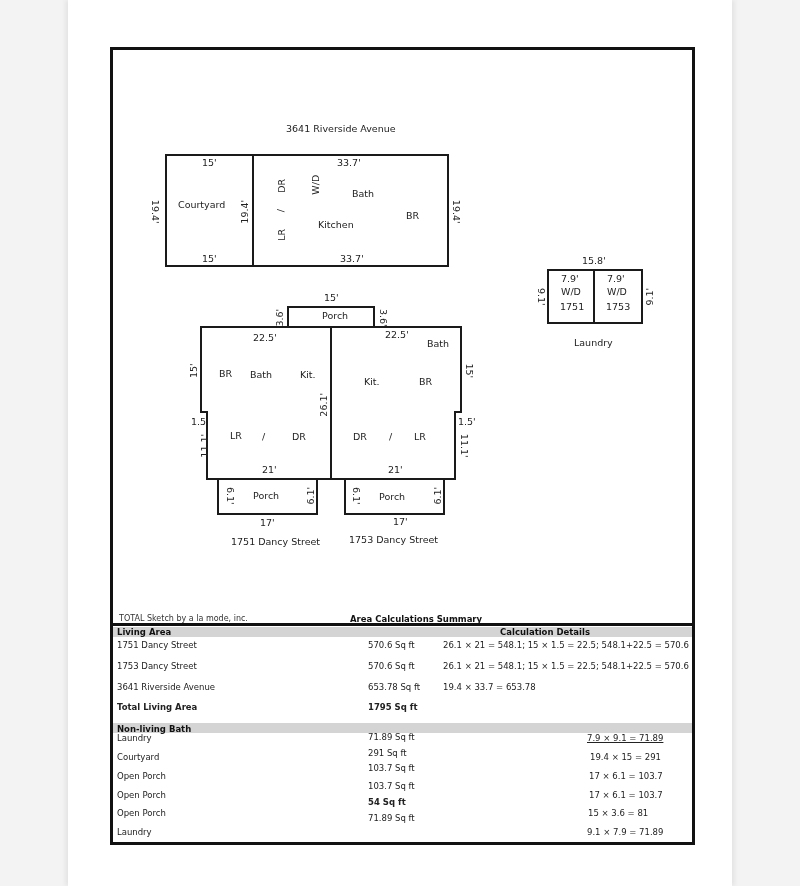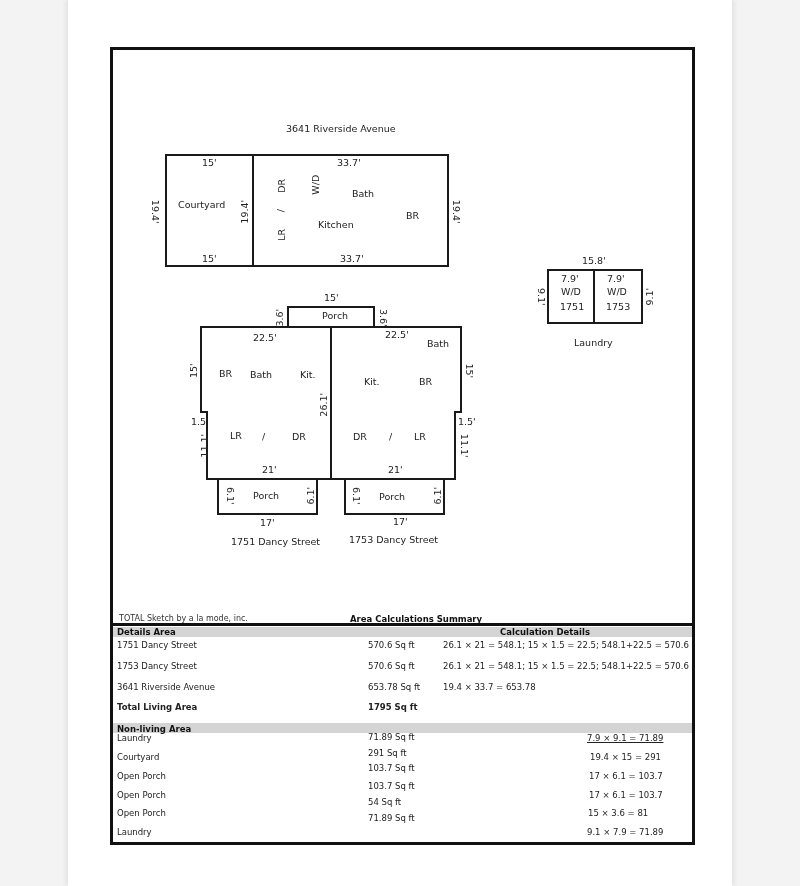--- a/index.html
+++ b/index.html
@@ -127,21 +127,21 @@
 <span class="lbl" style="left:379px;top:492px;">Porch</span>
 <span class="lbl rot" style="left:429px;top:491px;">6.1'</span>
 <span class="lbl" style="left:393px;top:517px;">17'</span>
 <span class="lbl" style="left:349px;top:535px;">1753 Dancy Street</span>
 
 <span class="credit">TOTAL Sketch by a la mode, inc.</span>
 <span class="summary-title">Area Calculations Summary</span>
 <div class="divider"></div>
 
 <div class="section-head" style="top:627px;"></div>
-<span class="section-head-label" style="left:117px;top:627px;">Details Area</span>
+<span class="section-head-label" style="left:117px;top:627px;">Living Area</span>
 <span class="section-head-label" style="left:500px;top:627px;">Calculation Details</span>
 
 <div>
   <span class="t" style="left:117px;top:640px;">1751 Dancy Street</span>
   <span class="t" style="left:368px;top:640px;">570.6 Sq ft</span>
   <span class="t" style="left:443px;top:640px;">26.1 × 21 = 548.1;  15 × 1.5 = 22.5; 548.1+22.5 = 570.6</span>
 </div>
 <div>
   <span class="t" style="left:117px;top:661px;">1753 Dancy Street</span>
   <span class="t" style="left:368px;top:661px;">570.6 Sq ft</span>
@@ -151,37 +151,37 @@
   <span class="t" style="left:117px;top:682px;">3641 Riverside Avenue</span>
   <span class="t" style="left:368px;top:682px;">653.78 Sq ft</span>
   <span class="t" style="left:443px;top:682px;">19.4 × 33.7 =  653.78</span>
 </div>
 <div>
   <span class="t b" style="left:117px;top:702px;">Total Living Area</span>
   <span class="t b" style="left:368px;top:702px;">1795 Sq ft</span>
 </div>
 
 <div class="section-head" style="top:723px;"></div>
-<span class="section-head-label" style="left:117px;top:724px;">Non-living Area</span>
+<span class="section-head-label" style="left:117px;top:724px;">Non-living Bath</span>
 
 <span class="t" style="left:117px;top:733px;">Laundry</span>
 <span class="t" style="left:368px;top:732px;">71.89 Sq ft</span>
 <span class="t" style="left:587px;top:733px;text-decoration:underline;">7.9 × 9.1   =   71.89</span>
 
 <span class="t" style="left:117px;top:752px;">Courtyard</span>
 <span class="t" style="left:368px;top:748px;">291 Sq ft</span>
 <span class="t" style="left:590px;top:752px;">19.4 × 15   =  291</span>
 
 <span class="t" style="left:117px;top:771px;">Open Porch</span>
 <span class="t" style="left:368px;top:763px;">103.7 Sq ft</span>
 <span class="t" style="left:589px;top:771px;">17 × 6.1  =  103.7</span>
 
 <span class="t" style="left:117px;top:790px;">Open Porch</span>
 <span class="t" style="left:368px;top:781px;">103.7 Sq ft</span>
 <span class="t" style="left:589px;top:790px;">17 × 6.1  =  103.7</span>
 
 <span class="t" style="left:117px;top:808px;">Open Porch</span>
-<span class="t" style="left:368px;top:797px;">54 Sq ft</span>
+<span class="t" style="left:368px;top:797px;font-weight:bold;">54 Sq ft</span>
 <span class="t" style="left:588px;top:808px;">15 × 3.6   =       81</span>
 
 <span class="t" style="left:117px;top:827px;">Laundry</span>
 <span class="t" style="left:368px;top:813px;">71.89 Sq ft</span>
 <span class="t" style="left:587px;top:827px;">9.1 × 7.9   =   71.89</span>
 
 </body></html>

